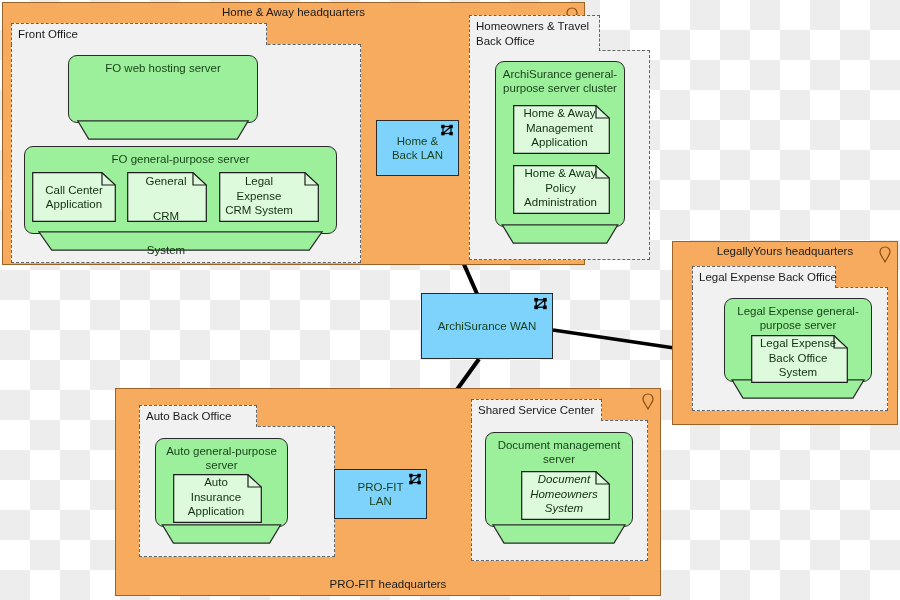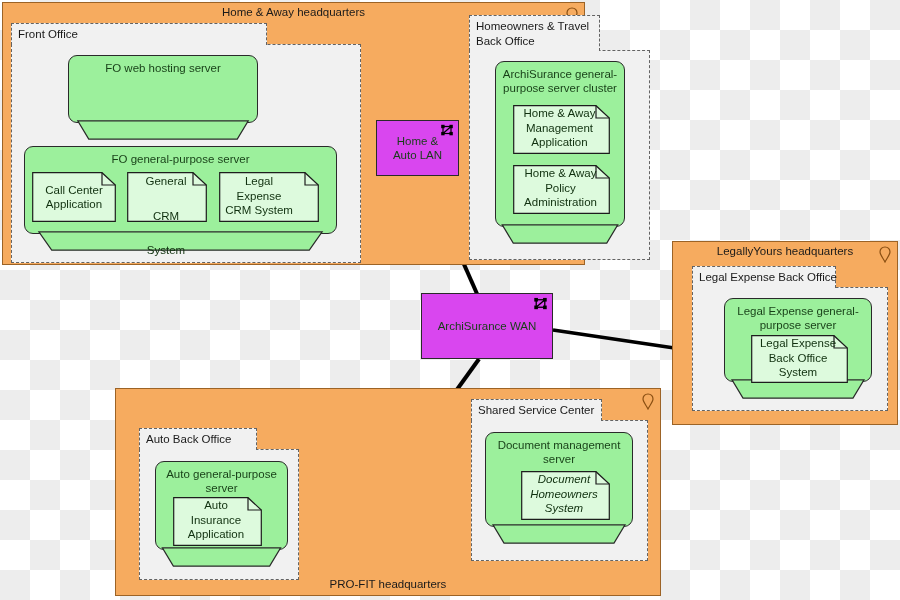--- a/index.html
+++ b/index.html
@@ -91,21 +91,21 @@
     display:flex; flex-direction:column;
     align-items:center; justify-content:center;
     font-size:11.5px; color:#10300f;
     line-height:14.5px;
     text-align:center;
   }
 
   
   .netnode {
     position:absolute;
-    background:#d946ef;
+    background:#7dd3fc;
     border:1.3px solid #2a2a2a;
   }
   .netnode .nn-label {
     position:absolute; left:2px; right:2px; top:0; bottom:0;
     display:flex; flex-direction:column;
     align-items:center; justify-content:center;
     font-size:11.5px; color:#173f17; line-height:14.5px;
     text-align:center;
   }
   .nn-icon { position:absolute; right:4px; top:3px; width:14px; height:12px; }
@@ -254,21 +254,21 @@
       <line x1="3" y1="2.5" x2="3" y2="9.5" stroke="#000" stroke-width="1.2"></line>
       <line x1="11" y1="2.5" x2="11" y2="9.5" stroke="#000" stroke-width="1.2"></line>
       <line x1="3" y1="9.5" x2="11" y2="2.5" stroke="#000" stroke-width="1.2"></line>
       <rect x="1.2" y="0.8" width="3.4" height="3.4" fill="#000"></rect>
       <rect x="9.4" y="0.8" width="3.4" height="3.4" fill="#000"></rect>
       <rect x="1.2" y="7.9" width="3.4" height="3.4" fill="#000"></rect>
       <rect x="9.4" y="7.9" width="3.4" height="3.4" fill="#000"></rect>
     </svg>
     <div class="nn-label">
       <span>Home &amp;</span>
-      <span>Auto LAN</span>
+      <span>Back LAN</span>
     </div>
   </div>
 
   <div class="location" style="left:672px; top:241px; width:226px; height:184px; z-index:2;">
     <div class="loc-title">LegallyYours headquarters</div>
     <svg class="loc-pin" viewBox="0 0 12 17">
       <path d="M6 1 C3 1 1 3.2 1 6 C1 8.6 4.2 12.5 6 16 C7.8 12.5 11 8.6 11 6 C11 3.2 9 1 6 1 Z" fill="none" stroke="#8a4f12" stroke-width="1.2"></path>
     </svg>
 
     <div class="grouping" style="left:19px; top:24px; width:196px; height:145px; z-index:2;padding-left:32px;">
@@ -299,21 +299,21 @@
       </div>
     </div>
   </div>
 
   <div class="location" style="left:115px; top:388px; width:546px; height:208px; z-index:2;">
     <div class="loc-title bottom">PRO-FIT headquarters</div>
     <svg class="loc-pin" viewBox="0 0 12 17">
       <path d="M6 1 C3 1 1 3.2 1 6 C1 8.6 4.2 12.5 6 16 C7.8 12.5 11 8.6 11 6 C11 3.2 9 1 6 1 Z" fill="none" stroke="#8a4f12" stroke-width="1.2"></path>
     </svg>
 
-    <div class="grouping" style="left:23px; top:16px; width:160px; height:152px; z-index:2;margin-top:23px;">
+    <div class="grouping" style="left:23px; top:16px; width:196px; height:152px; z-index:2;">
       <div class="grp-tab" style="width:118px;">Auto Back Office</div>
       <div class="grp-body" style="top:21px; height:131px;"></div>
 
       <div class="node" style="left:16px; top:33px; width:133px; height:109px; z-index:4;">
         <div class="node-box" style="height:89px;">
           <div class="node-label">
             <div>Auto general-purpose</div>
             <div>server</div>
           </div>
         </div>
@@ -356,20 +356,37 @@
           <div class="ac-label" style="right:7px; justify-content:flex-start; padding-top:1px;font-style:italic;">
             <span>Document</span>
             <span>Homeowners</span>
             <span>System</span>
           </div>
         </div>
       </div>
     </div>
   </div>
 
+  <div class="netnode" style="left:334px; top:469px; width:93px; height:50px; z-index:6;">
+    <svg class="nn-icon" viewBox="0 0 14 12">
+      <line x1="3" y1="2.5" x2="11" y2="2.5" stroke="#000" stroke-width="1.2"></line>
+      <line x1="3" y1="9.5" x2="11" y2="9.5" stroke="#000" stroke-width="1.2"></line>
+      <line x1="3" y1="2.5" x2="3" y2="9.5" stroke="#000" stroke-width="1.2"></line>
+      <line x1="11" y1="2.5" x2="11" y2="9.5" stroke="#000" stroke-width="1.2"></line>
+      <line x1="3" y1="9.5" x2="11" y2="2.5" stroke="#000" stroke-width="1.2"></line>
+      <rect x="1.2" y="0.8" width="3.4" height="3.4" fill="#000"></rect>
+      <rect x="9.4" y="0.8" width="3.4" height="3.4" fill="#000"></rect>
+      <rect x="1.2" y="7.9" width="3.4" height="3.4" fill="#000"></rect>
+      <rect x="9.4" y="7.9" width="3.4" height="3.4" fill="#000"></rect>
+    </svg>
+    <div class="nn-label">
+      <span>PRO-FIT</span>
+      <span>LAN</span>
+    </div>
+  </div>
 
   <div class="netnode" style="left:421px; top:293px; width:132px; height:66px; z-index:7;">
     <svg class="nn-icon" viewBox="0 0 14 12" style="width:15px;height:13px;">
       <line x1="3" y1="2.5" x2="11" y2="2.5" stroke="#000" stroke-width="1.2"></line>
       <line x1="3" y1="9.5" x2="11" y2="9.5" stroke="#000" stroke-width="1.2"></line>
       <line x1="3" y1="2.5" x2="3" y2="9.5" stroke="#000" stroke-width="1.2"></line>
       <line x1="11" y1="2.5" x2="11" y2="9.5" stroke="#000" stroke-width="1.2"></line>
       <line x1="3" y1="9.5" x2="11" y2="2.5" stroke="#000" stroke-width="1.2"></line>
       <rect x="1.2" y="0.8" width="3.4" height="3.4" fill="#000"></rect>
       <rect x="9.4" y="0.8" width="3.4" height="3.4" fill="#000"></rect>

